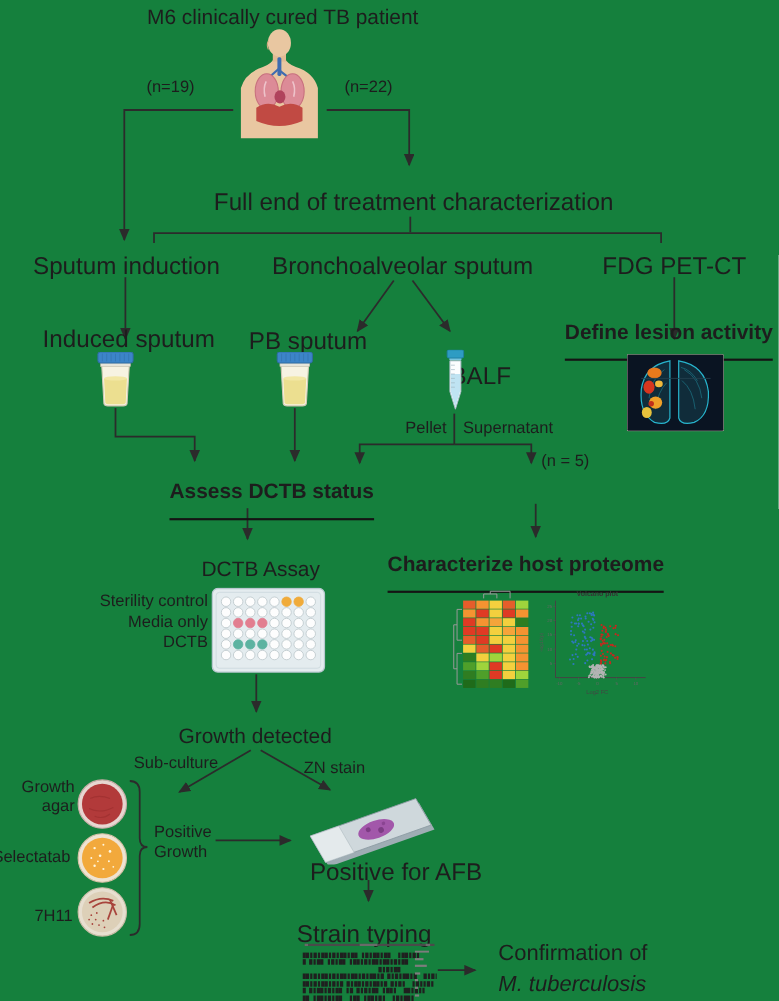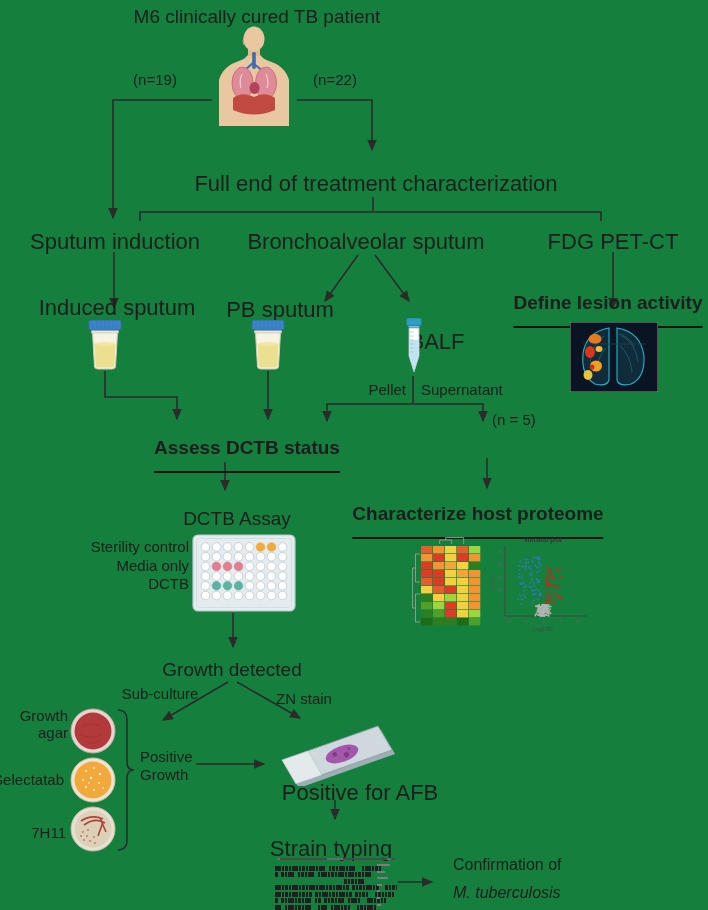--- a/index.html
+++ b/index.html
@@ -4,21 +4,21 @@
 <style>
   html,body{margin:0;padding:0;background:#fff;}
   #canvas{position:relative;width:708px;height:910px;background:#15803d;overflow:hidden;
           font-family:"Liberation Sans",sans-serif;color:#1d1d1d;}
   .lbl{position:absolute;white-space:nowrap;color:#1d1d1d;line-height:1.12;}
   .c{transform:translateX(-50%);}          
   .r{transform:translateX(-100%);}         
   .fs15{font-size:15px;}
   .fs17{font-size:22px;}
   .fs19{font-size:19px;}
-  .fs20{font-size:16px;}
+  .fs20{font-size:20px;}
   .bu{font-weight:700;border-bottom:2.5px solid #141414;padding-bottom:13px;}
   .it{font-style:italic;}
   svg.abs, div.abs{position:absolute;}
   #wires{left:0;top:0;pointer-events:none;}
   .gel-row{display:flex;height:4.8px;margin-bottom:1.7px;}
   .gel-b{width:2.6px;height:4.8px;background:#1f1f1f;margin-right:.8px;flex:none;}
   .gel-g{width:2.9px;flex:none;}
   .gel-top{height:1.6px;background:#4a4a4a;margin:3px 2px 4px 2px;}
   .gel-topmark{position:absolute;top:0;height:2px;background:#6a6a6a;}
   .side-dash{height:2px;background:#7d7d7d;margin-bottom:4.6px;}

